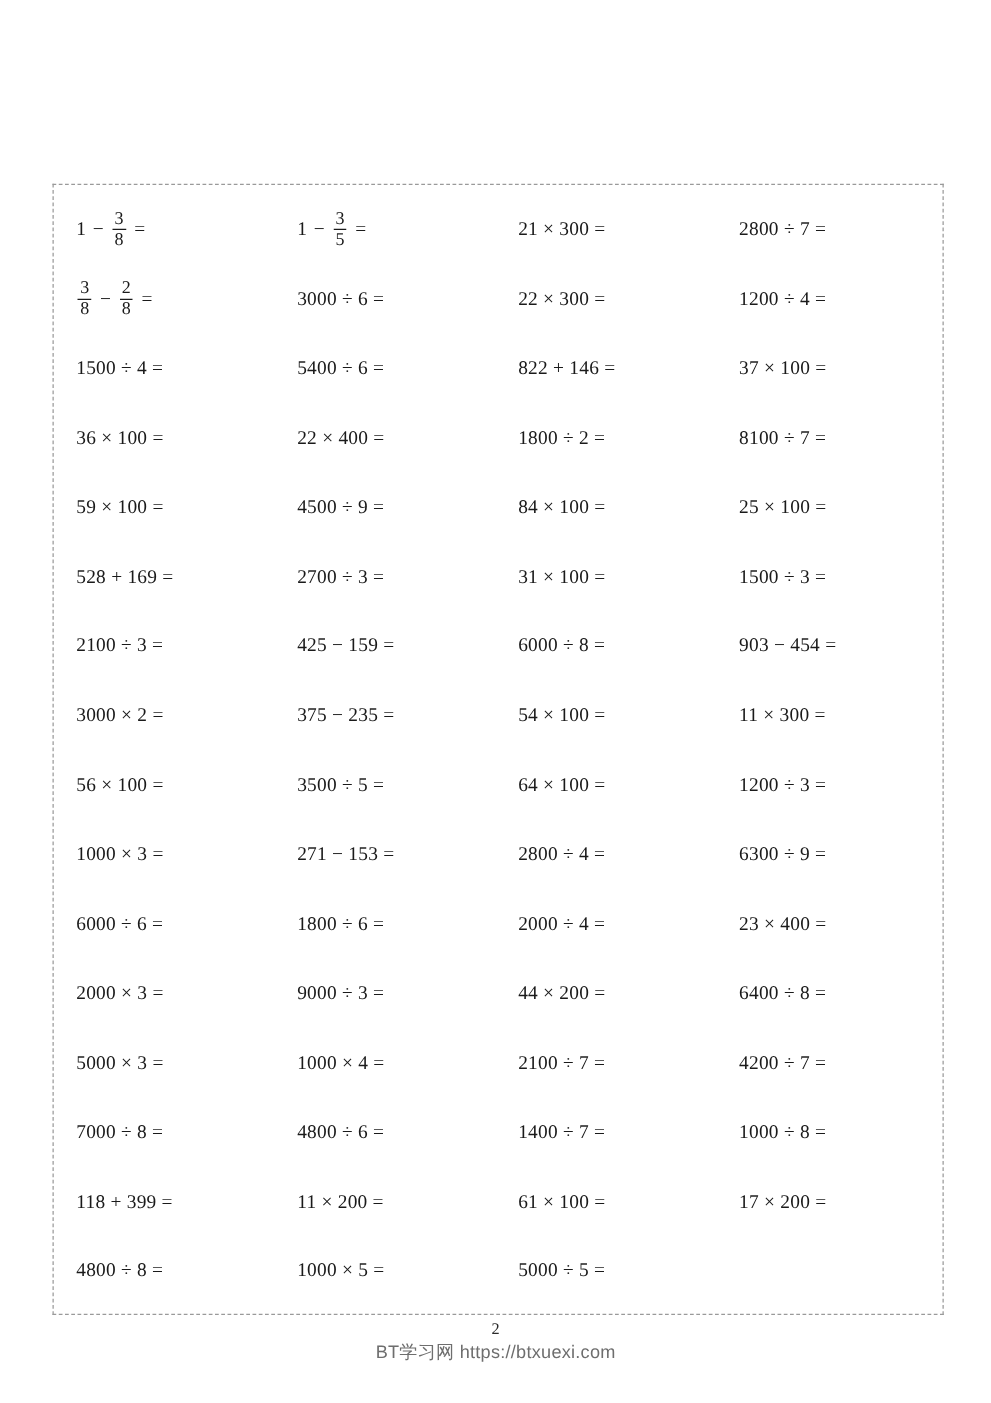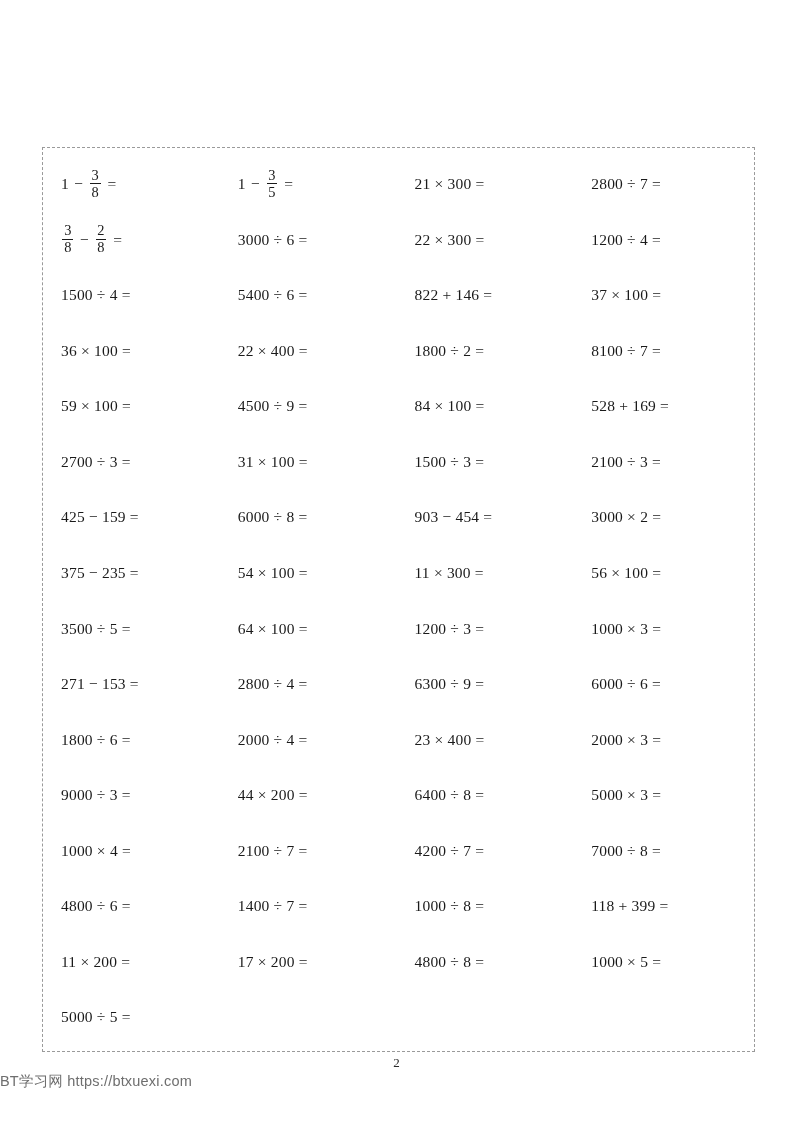--- a/index.html
+++ b/index.html
@@ -108,21 +108,21 @@
     text-align: center;
     font-size: 13px;
     color: #2a2a2a;
   }
 
   #site-footer {
     position: absolute;
     left: 0;
     top: 1072px;
     width: 793px;
-    text-align: left;
+    text-align: center;
     font-size: 14.5px;
     color: #6e6e6e;
     font-family: "Liberation Sans", "DejaVu Sans", sans-serif;
     letter-spacing: 0.2px;
   }
 </style>
 </head>
 <body>
 
 <div id="worksheet-page">
@@ -244,20 +244,25 @@
             <span class="token">4500 ÷ 9 =</span>
           </span>
         </div>
         <div class="problem-cell">
           <span class="expr">
             <span class="token">84 × 100 =</span>
           </span>
         </div>
         <div class="problem-cell">
           <span class="expr">
+            <span class="token">25 × 100 =</span>
+          </span>
+        </div>
+        <div class="problem-cell">
+          <span class="expr">
             <span class="token">528 + 169 =</span>
           </span>
         </div>
         <div class="problem-cell">
           <span class="expr">
             <span class="token">2700 ÷ 3 =</span>
           </span>
         </div>
         <div class="problem-cell">
           <span class="expr">
@@ -430,20 +435,25 @@
           </span>
         </div>
         <div class="problem-cell">
           <span class="expr">
             <span class="token">118 + 399 =</span>
           </span>
         </div>
         <div class="problem-cell">
           <span class="expr">
             <span class="token">11 × 200 =</span>
+          </span>
+        </div>
+        <div class="problem-cell">
+          <span class="expr">
+            <span class="token">61 × 100 =</span>
           </span>
         </div>
         <div class="problem-cell">
           <span class="expr">
             <span class="token">17 × 200 =</span>
           </span>
         </div>
         <div class="problem-cell">
           <span class="expr">
             <span class="token">4800 ÷ 8 =</span>

